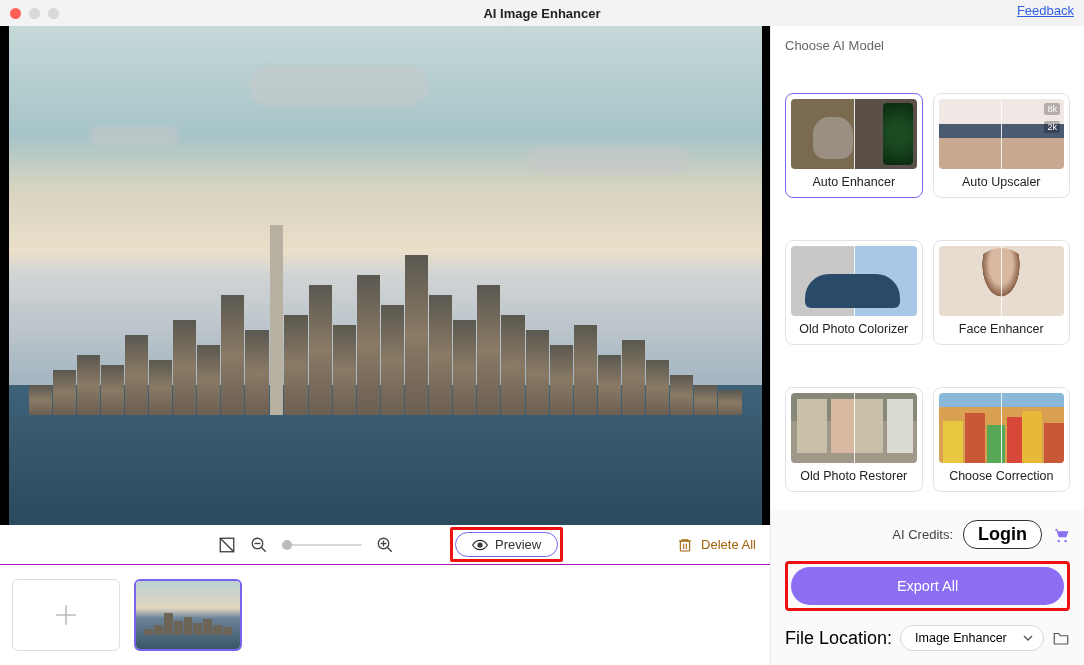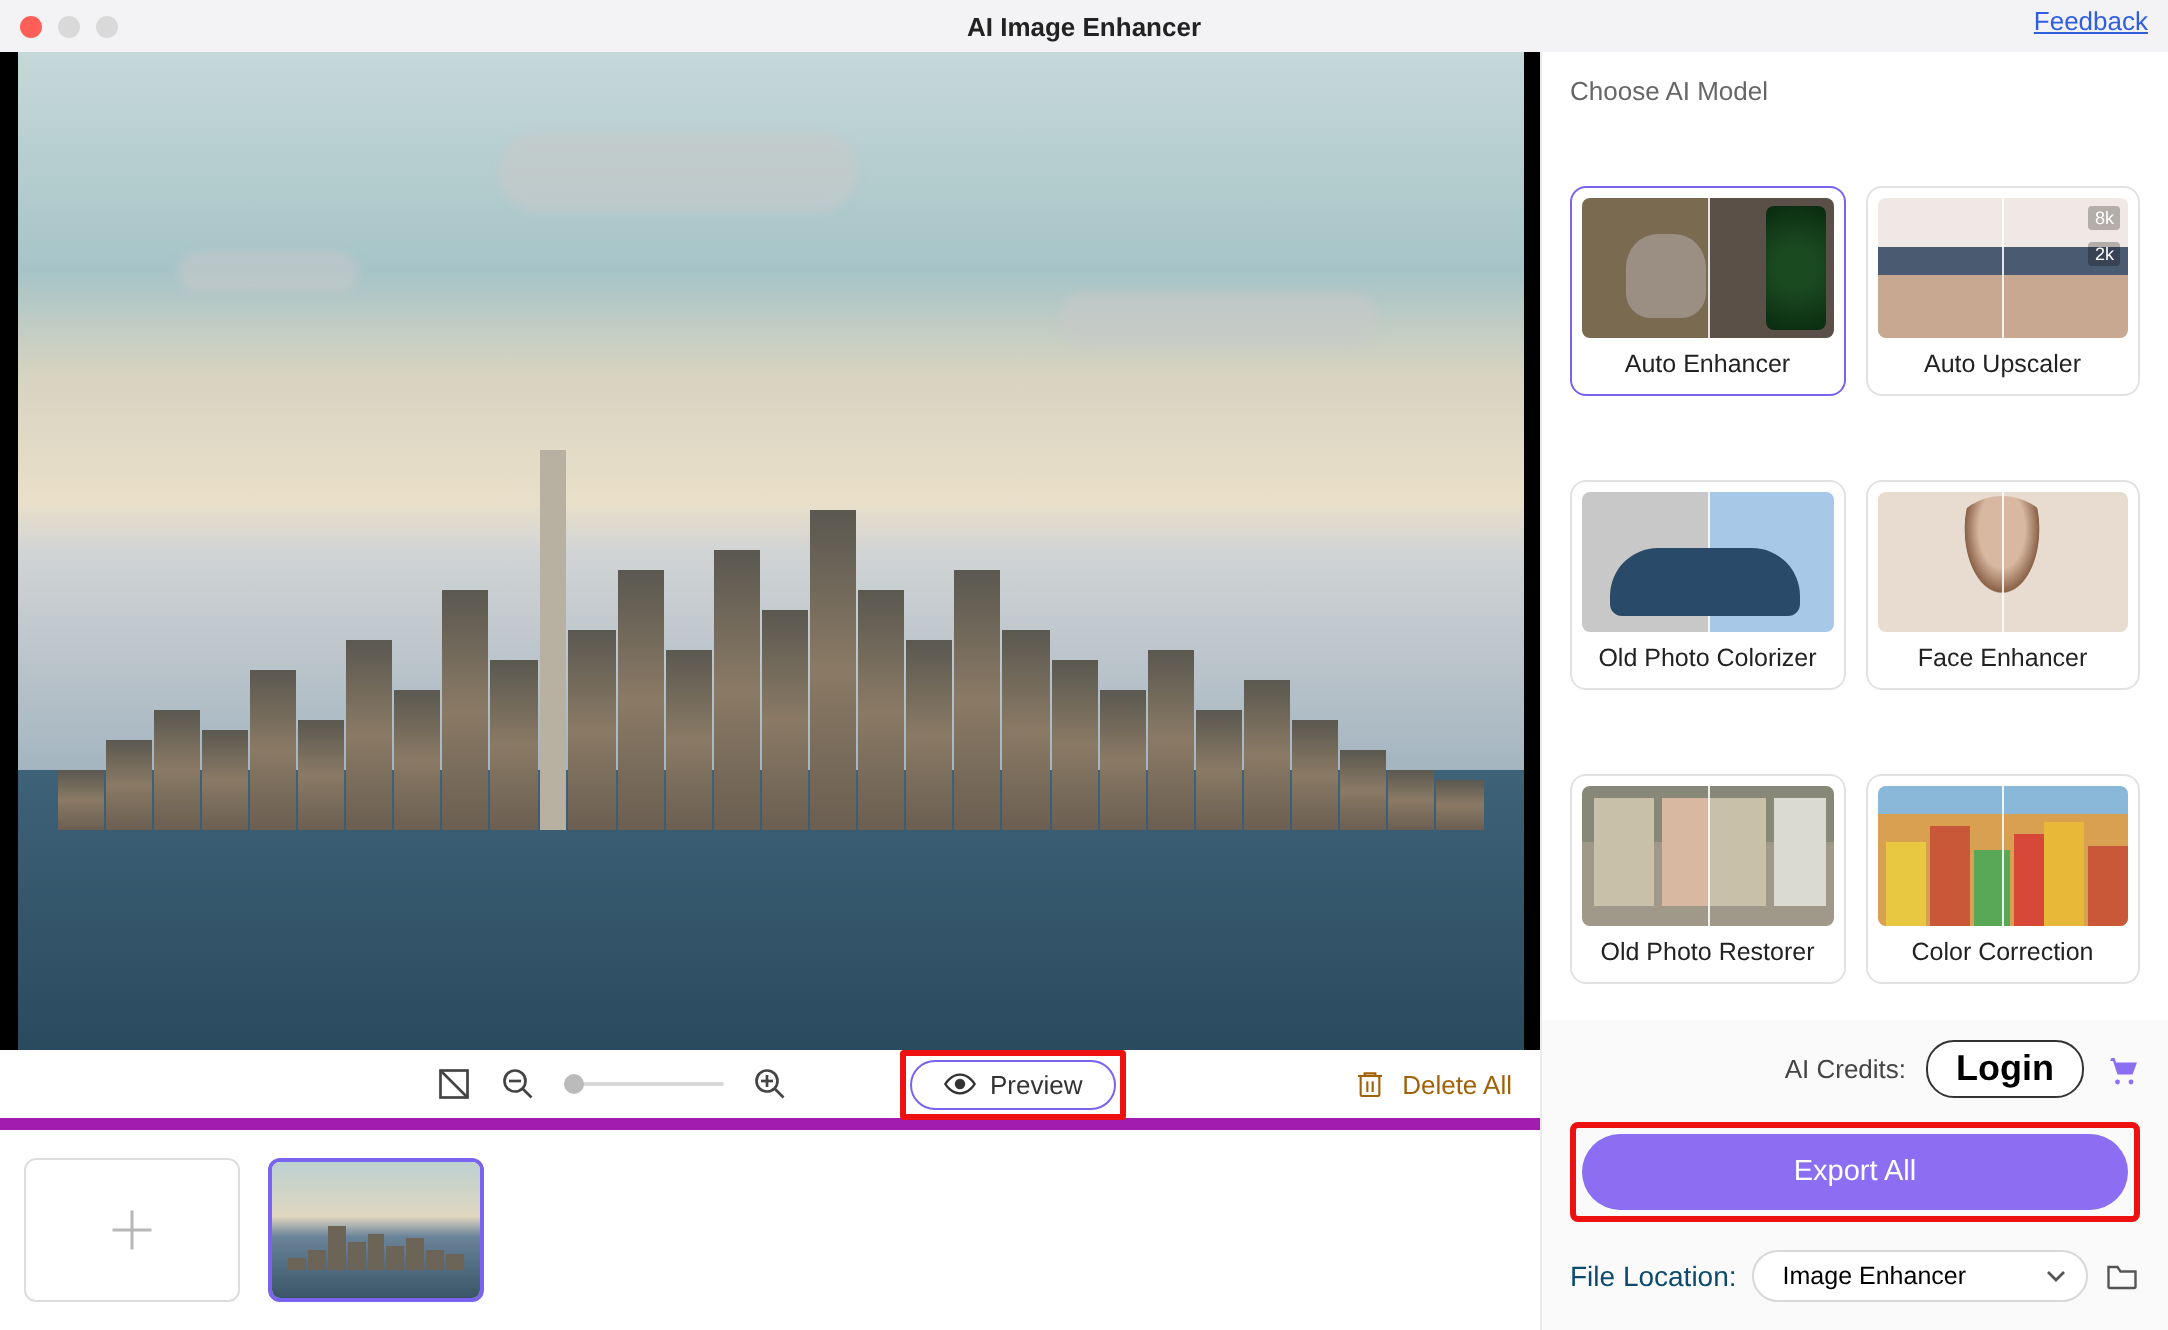--- a/index.html
+++ b/index.html
@@ -16,21 +16,21 @@
 
 .left { width: 770px; display: flex; flex-direction: column; }
 .stage { height: 500px; background: #000; display: flex; align-items: stretch; justify-content: center; }
 .stage-img { width: 753px; margin: 0 auto; position: relative; overflow: hidden; }
 .sky { position: absolute; inset: 0; background: linear-gradient(to bottom, #c6d8d8 0%, #a6c4c8 22%, #d6d3c0 32%, #eadfc9 45%, #d1d4d5 50%, #6a8da6 100%); }
 .cloud { position: absolute; background: rgba(200,200,200,0.55); border-radius: 50px; filter: blur(2px); }
 .skyline { position: absolute; bottom: 110px; left: 0; right: 0; height: 200px; display: flex; align-items: flex-end; gap: 1px; padding: 0 20px; }
 .b { background: linear-gradient(to bottom, #5a5850, #8a7a65, #6b5f52); flex: 1; }
 .water { position: absolute; bottom: 0; left: 0; right: 0; height: 140px; background: linear-gradient(to bottom, #3e6278, #2a4a5e); }
 
-.toolbar { height: 40px; display: flex; align-items: center; padding: 0 14px; gap: 14px; background: #fff; border-bottom: 6px solid #a21caf; }
+.toolbar { height: 40px; display: flex; align-items: center; padding: 0 14px; gap: 14px; background: #fff; border-bottom: 1px solid #a21caf; }
 .ticon { width: 18px; height: 18px; display: flex; align-items: center; justify-content: center; color: #444; cursor: pointer; }
 .zoom-slider { width: 80px; height: 2px; background: #d8d8d8; border-radius: 2px; position: relative; }
 .zoom-slider::after { content:""; position:absolute; left:0; top:-4px; width:10px; height:10px; border-radius:50%; background:#bbb; }
 .preview-hl { border: 3px solid #e11; padding: 2px; border-radius: 2px; }
 .preview-btn { display: flex; align-items: center; gap: 7px; border: 1px solid #7a63f0; border-radius: 14px; padding: 4px 16px; color: #333; font-size: 13px; cursor: pointer; background: #fff; }
 .spacer { flex: 1; }
 .delete { display: flex; align-items: center; gap: 8px; color: #a16207; font-size: 13px; cursor: pointer; }
 
 .thumbs { flex: 1; background: #fff; padding: 14px 12px; display: flex; gap: 14px; }
 .thumb-add { width: 108px; height: 72px; border: 1px solid #ddd; border-radius: 6px; display: flex; align-items: center; justify-content: center; color: #b8b8b8; font-size: 28px; cursor: pointer; }
@@ -71,21 +71,21 @@
 .m5 .blk.k1{left:4px;width:20px;height:42px;background:#e8c840;} .m5 .blk.k2{left:26px;width:20px;height:50px;} .m5 .blk.k3{left:48px;width:18px;height:38px;background:#58a858;} .m5 .blk.k4{left:68px;width:20px;height:46px;background:#d84838;} .m5 .blk.k5{right:22px;width:20px;height:52px;background:#e8b838;} .m5 .blk.k6{right:0;width:20px;height:40px;}
 
 .right-bottom { margin-top: auto; padding: 10px 14px 14px; background: #fafafa; }
 .credits-row { display: flex; align-items: center; justify-content: flex-end; gap: 10px; margin-bottom: 12px; }
 .credits-label { font-size: 13px; color: #444; }
 .login-btn { border: 1.2px solid #333; border-radius: 14px; padding: 3px 14px; font-size: 18px; font-weight: 600; cursor: pointer; background: #fff; }
 .cart { color: #8b6ef2; cursor: pointer; }
 .export-hl { border: 3px solid #e11; padding: 3px; border-radius: 4px; margin-bottom: 14px; }
 .export-btn { width: 100%; background: #8b6ef2; color: #fff; border: none; border-radius: 20px; padding: 11px 0; font-size: 14.5px; font-weight: 500; cursor: pointer; }
 .fileloc { display: flex; align-items: center; gap: 8px; }
-.fileloc-label { font-size: 14px; color: #0c4a6e; }
+.fileloc-label { font-size: 18px; color: #000000; }
 .fileloc-select { flex: 1; display: flex; align-items: center; justify-content: space-between; border: 1px solid #d8d8d8; border-radius: 16px; padding: 5px 10px 5px 14px; font-size: 12.5px; cursor: pointer; background: #fff; }
 .folder { color: #555; cursor: pointer; }
 
 svg { display: block; }
 </style>
 </head>
 <body>
 
 <div class="titlebar">
   <div class="traffic">
@@ -255,21 +255,21 @@
         <div class="model m5">
           <div class="model-img">
               <div class="blk k1"></div>
               <div class="blk k2"></div>
               <div class="blk k3"></div>
               <div class="blk k4"></div>
               <div class="blk k5"></div>
               <div class="blk k6"></div>
               <div class="split"></div>
             </div>
-          <div class="model-label">Color Correction</div>
+          <div class="model-label">Choose Correction</div>
         </div>
       </div>
     </div>
 
     <div class="right-bottom">
       <div class="credits-row">
         <span class="credits-label">AI Credits:</span>
         <button class="login-btn">Login</button>
         <span class="cart">
           <svg width="18" height="18" viewBox="0 0 24 24" fill="currentColor">

